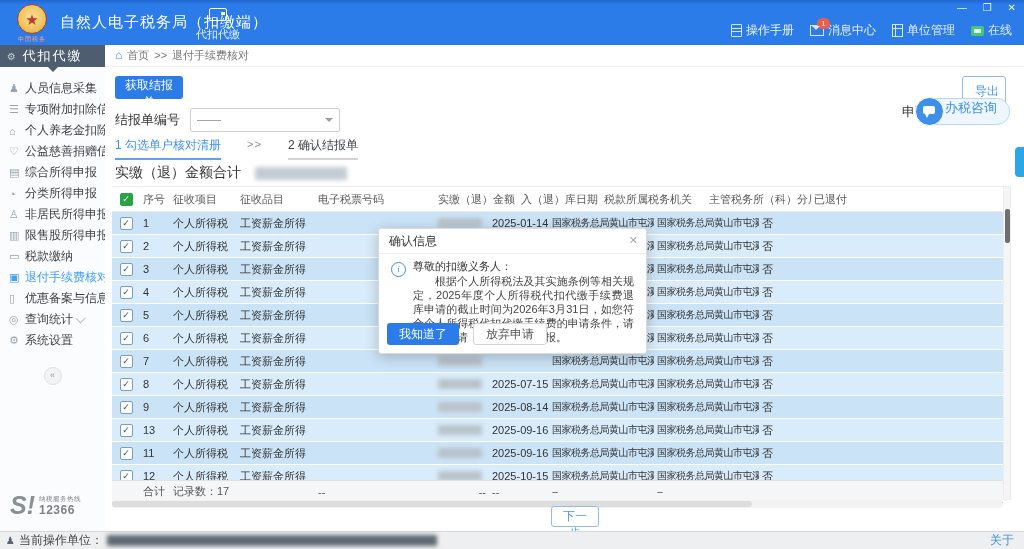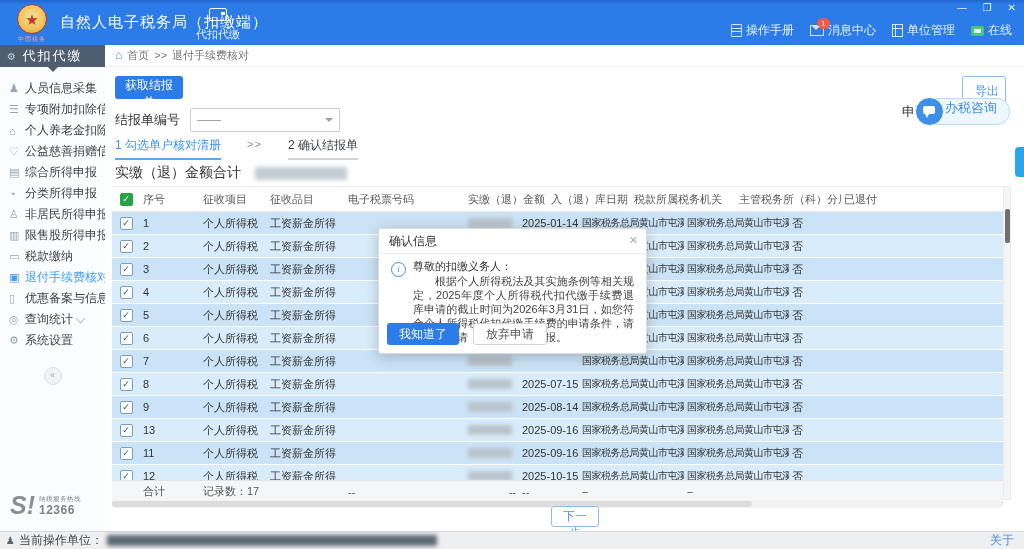--- a/index.html
+++ b/index.html
@@ -101,21 +101,21 @@
   .table{position:absolute;left:7px;top:141px;width:891px;font-size:11px;color:#333;}
   .trow{display:flex;align-items:center;height:22px;}
   .thead{height:24px;color:#5a5a5a;border-top:1px solid #ececec;border-bottom:1px solid #ececec;background:#fff;}
   .tbody{height:268px;overflow:hidden;}
   .tbody .trow{border-bottom:1px solid #fff;}
   .tbody .trow:nth-child(odd){background:#cbe3f6;}
   .tbody .trow:nth-child(even){background:#d9ecfb;}
   .cell{flex:0 0 auto;padding:0 3px;white-space:nowrap;overflow:hidden;box-sizing:border-box;}
   .c0{flex-basis:28px;display:flex;justify-content:center;overflow:visible;}
   .c1{flex-basis:30px;}
-  .c2{flex-basis:67px;margin-left:30px;}
+  .c2{flex-basis:67px;}
   .c3{flex-basis:78px;}
   .c4{flex-basis:120px;}
   .c5{flex-basis:54px;display:flex;justify-content:flex-end;overflow:visible;}
   .c5 span{white-space:nowrap;}
   .c6{flex-basis:60px;display:flex;justify-content:flex-start;}
   .thead .c6{justify-content:center;overflow:visible;}
   .c7{flex-basis:105px;font-size:10px;letter-spacing:-0.5px;}
   .thead .c7{font-size:11px;letter-spacing:0;}
   .c8{flex-basis:105px;font-size:10px;letter-spacing:-0.5px;}
   .thead .c8{font-size:11px;letter-spacing:0;}

